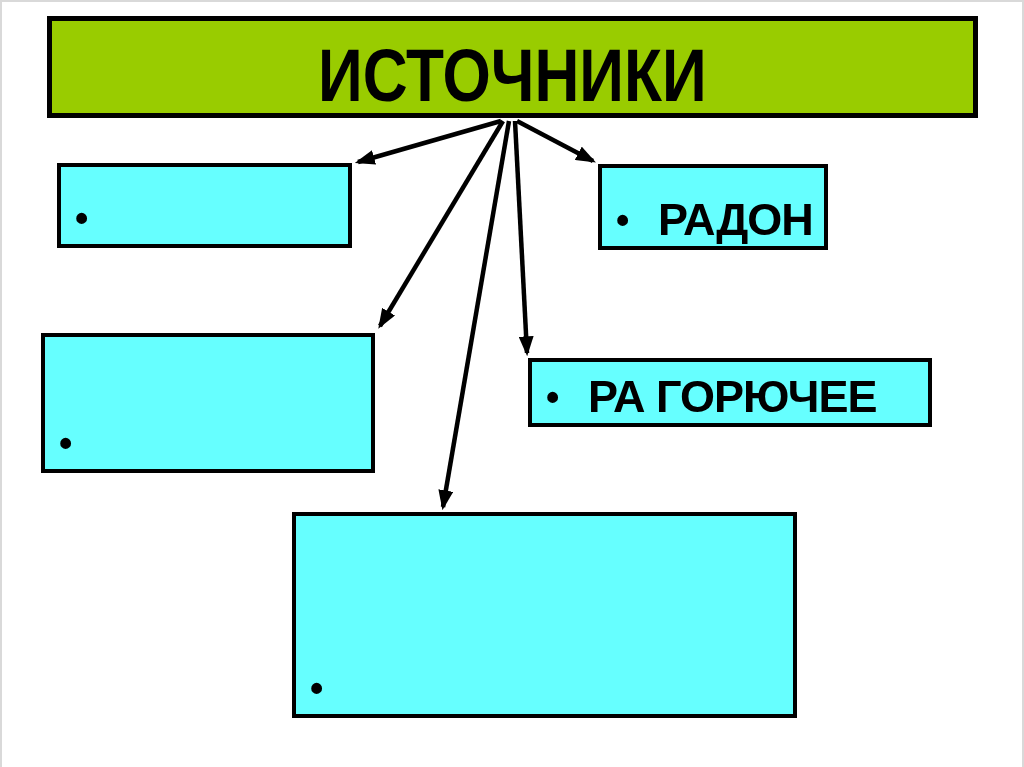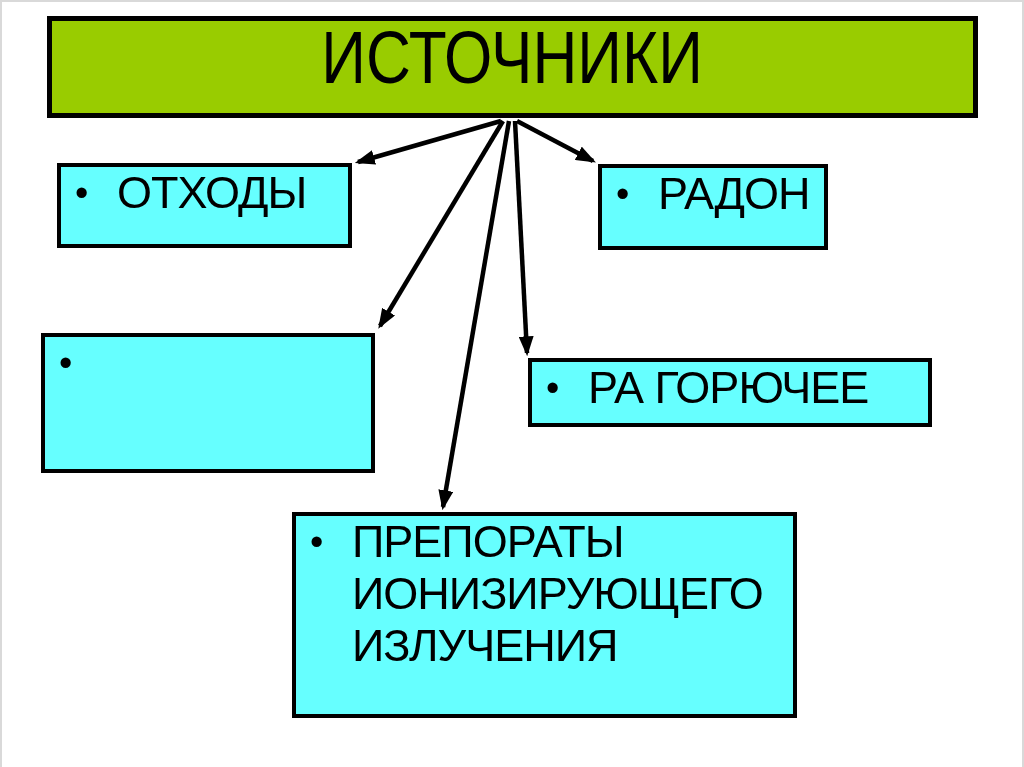--- a/index.html
+++ b/index.html
@@ -31,22 +31,23 @@
     height: 767px;
     z-index: 5;
     pointer-events: none;
   }
   .box {
     position: absolute;
     box-sizing: border-box;
     border: 4px solid var(--stroke, #000000);
     background: var(--node-fill, #66ffff);
     display: flex;
-    align-items: flex-start;
+    align-items: flex-end;
     z-index: 2;
+    font-weight: bold;
   }
   .title-box {
     left: 47px; top: 16px;
     width: 931px; height: 102px;
     border-width: 5px;
     background: var(--title-fill, #99cc00);
     justify-content: center;
   }
   .title-text {
     font-size: 74px;
@@ -99,21 +100,20 @@
     <line x1="509" y1="121" x2="443" y2="507" stroke="#000" stroke-width="4.5" marker-end="url(#ah)"></line>
   </svg>
 
   <div class="box title-box">
     <span class="title-text">ИСТОЧНИКИ</span>
   </div>
 
   <div class="box node-otkhody">
     <div class="node-content">
       <span class="bullet">•</span>
-      <span class="node-label">ОТХОДЫ</span>
     </div>
   </div>
 
   <div class="box node-radon">
     <div class="node-content">
       <span class="bullet">•</span>
       <span class="node-label">РАДОН</span>
     </div>
   </div>
 
@@ -126,17 +126,16 @@
   <div class="box node-ra-sostavy">
     <div class="node-content">
       <span class="bullet">•</span>
       <span class="node-label">РА ГОРЮЧЕЕ</span>
     </div>
   </div>
 
   <div class="box node-preparaty">
     <div class="node-content">
       <span class="bullet">•</span>
-      <span class="node-label">ПРЕПОРАТЫ ИОНИЗИРУЮЩЕГО ИЗЛУЧЕНИЯ</span>
     </div>
   </div>
 
 </div>
 
 </body></html>

